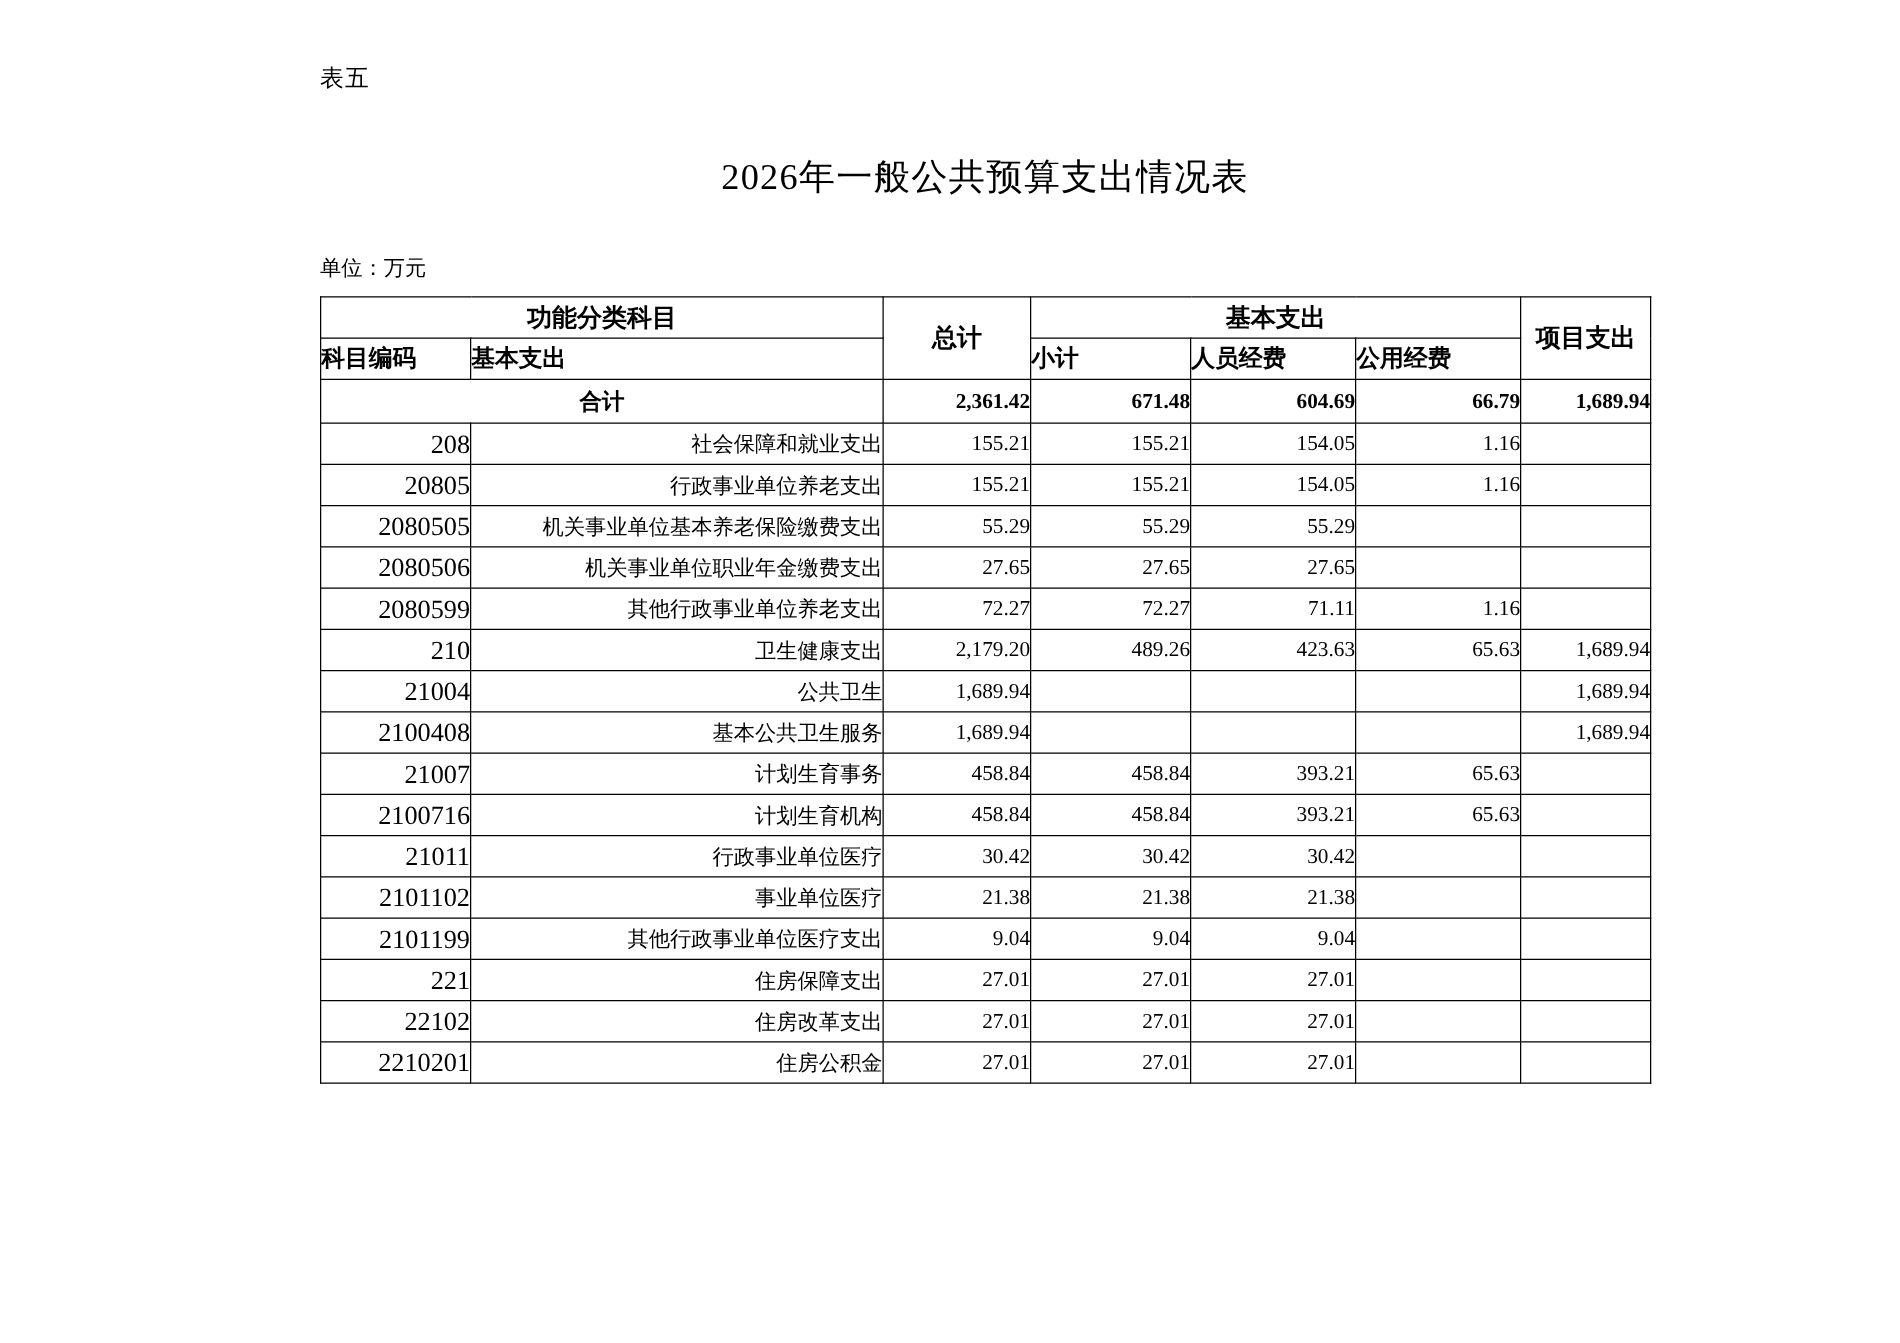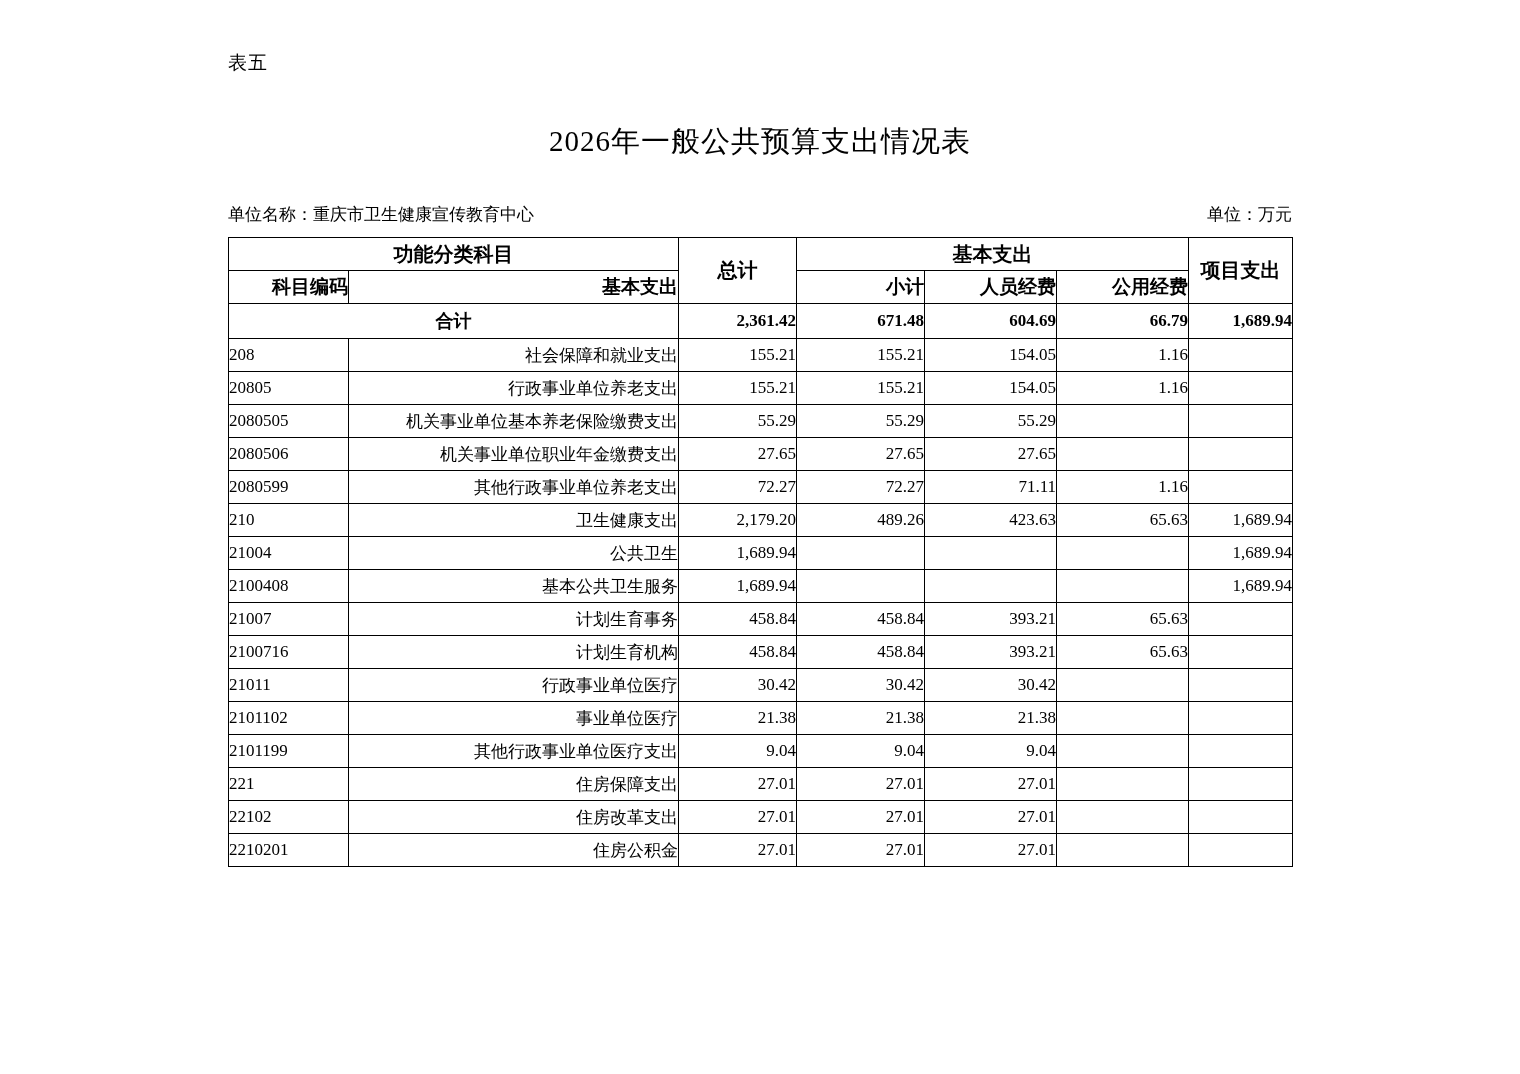--- a/index.html
+++ b/index.html
@@ -13,20 +13,21 @@
     font-family: "Liberation Serif", "DejaVu Serif", serif;
     color: #000000;
     position: relative;
     overflow: hidden;
   }
   .page {
     position: relative;
     width: 1284px;
     height: 1074px;
     box-sizing: border-box;
+    margin-left: 28px;
   }
   .sheet-label {
     position: absolute;
     left: 228px;
     top: 50px;
     font-size: 19px;
     letter-spacing: 1px;
   }
   .doc-title {
     position: absolute;
@@ -73,28 +74,28 @@
     padding: 0;
     height: 32px;
     vertical-align: middle;
   }
   .hdr {
     text-align: center;
     font-weight: bold;
     font-size: 20px;
   }
   .hdr-sub {
-    text-align: right;
+    text-align: left;
     font-weight: bold;
     font-size: 19px;
   }
   td.code {
-    text-align: left;
+    text-align: right;
     padding-left: 6px;
-    font-size: 17px;
+    font-size: 21px;
   }
   td.code.ind1 { padding-left: 0; }
   td.name {
     text-align: right;
     padding-left: 18px;
     font-size: 17px;
   }
   td.name.ind1 { }
   td.num {
     text-align: right;
@@ -121,21 +122,20 @@
 </head>
 <body>
 
 <div class="page">
 
   <div class="sheet-label">表五</div>
 
   <div class="doc-title">2026年一般公共预算支出情况表</div>
 
   <div class="meta-row">
-    <div class="meta-left"><span>单位名称：</span><span class="unit-name">重庆市卫生健康宣传教育中心</span></div>
     <div class="meta-right">单位：万元</div>
   </div>
 
   <table class="budget">
     <colgroup>
       <col class="c-code">
       <col class="c-name">
       <col class="c-total">
       <col class="c-sub">
       <col class="c-person">

